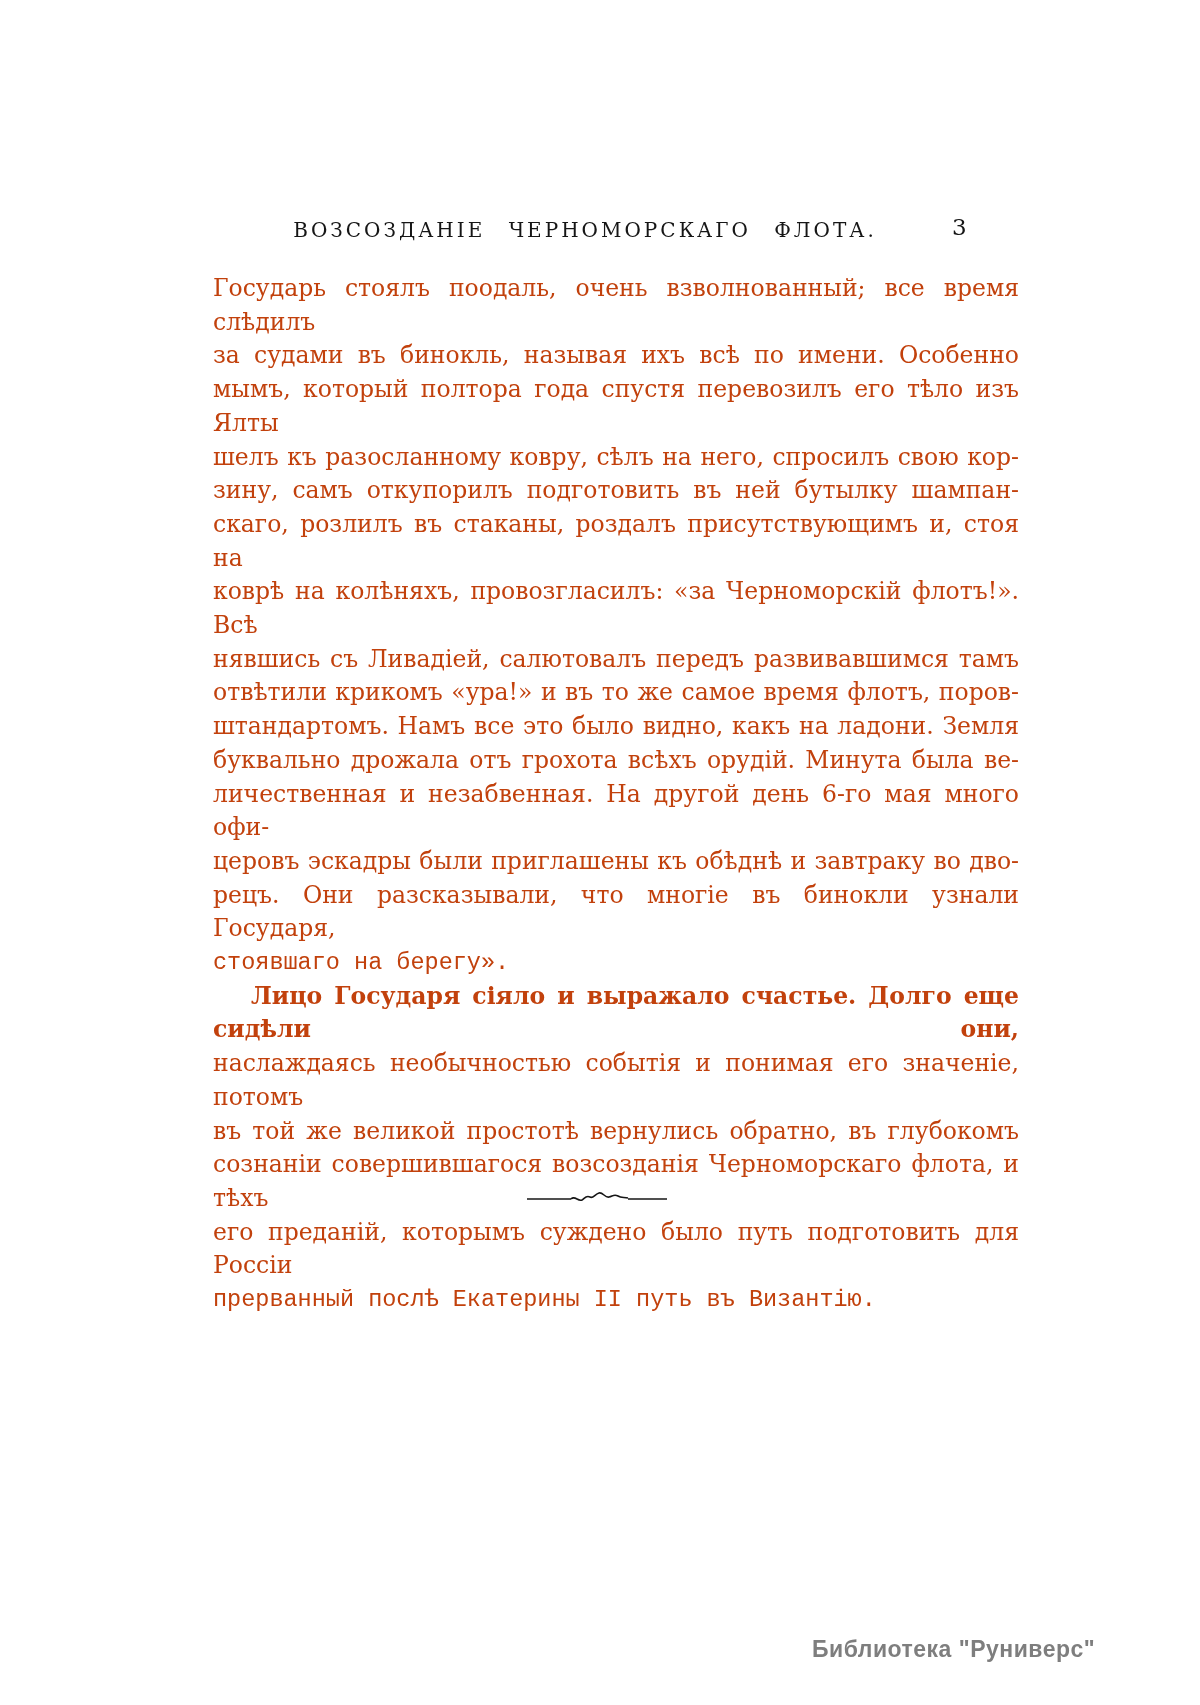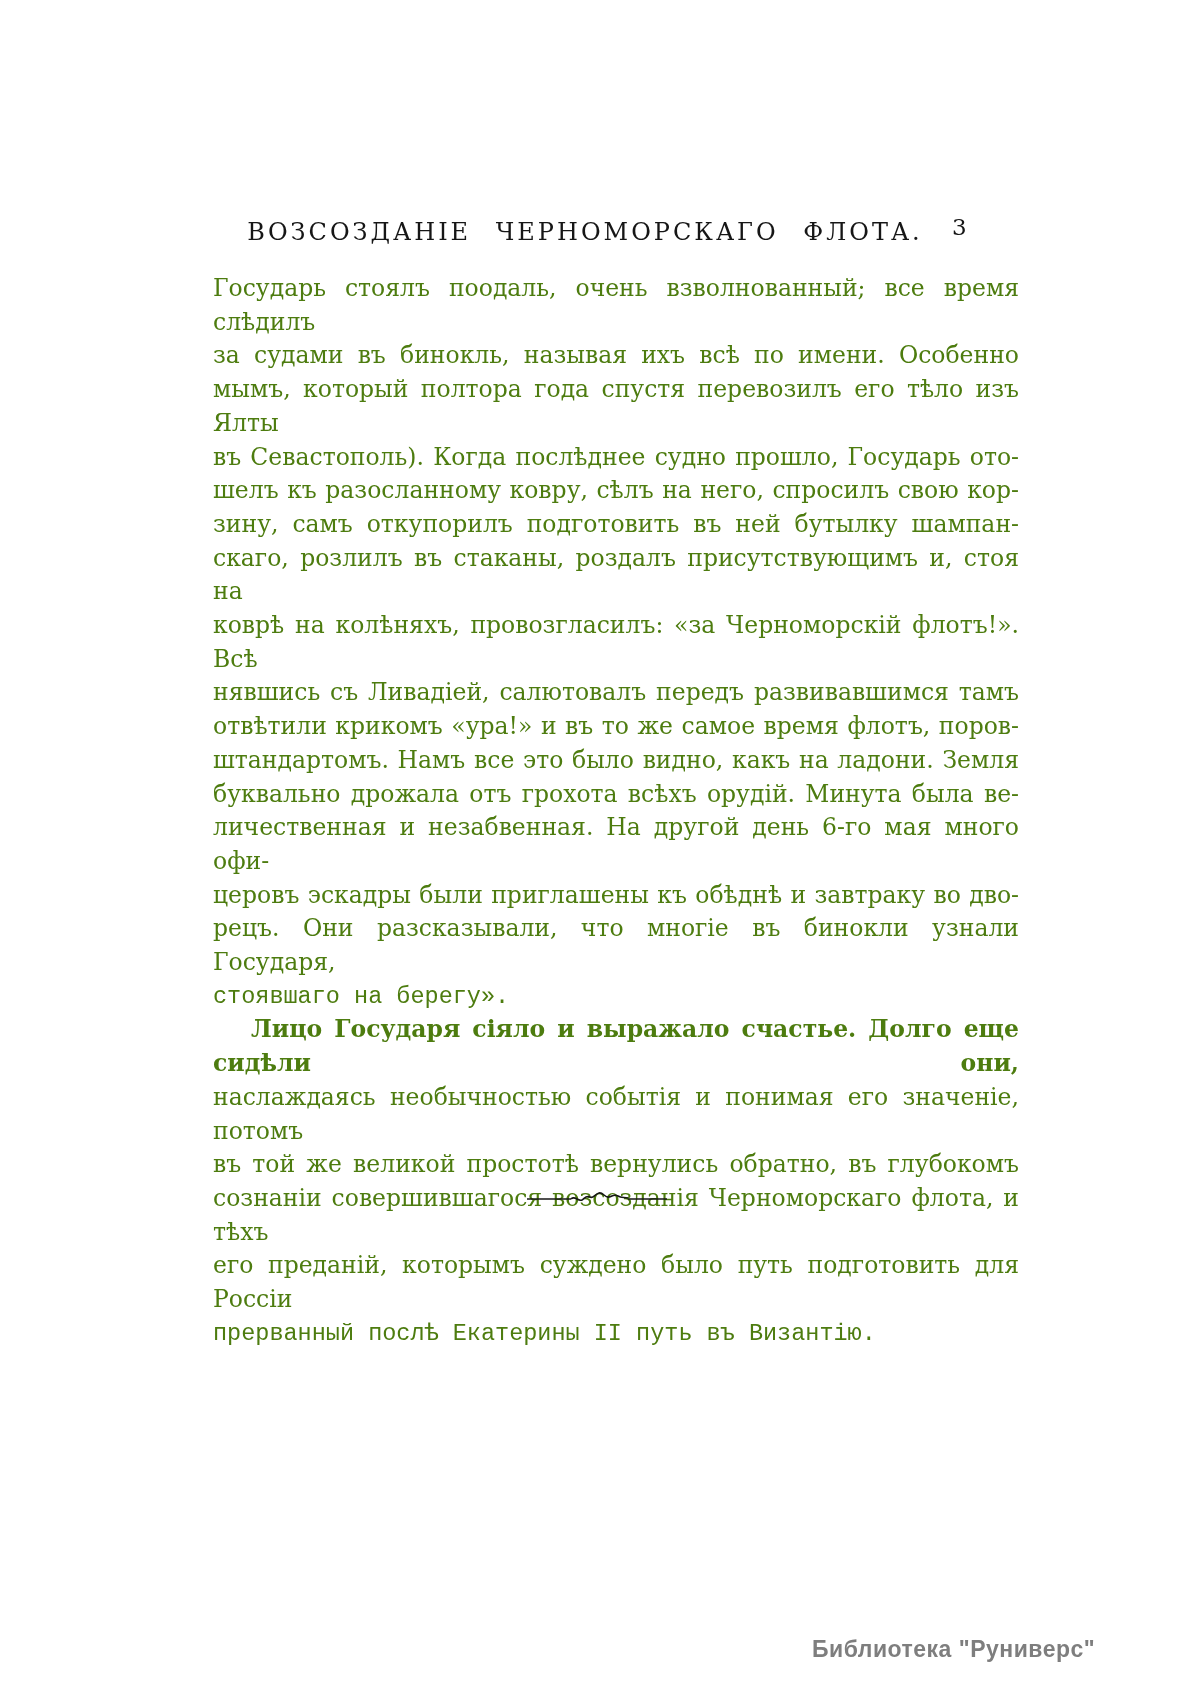--- a/index.html
+++ b/index.html
@@ -11,21 +11,21 @@
     overflow: hidden;
     font-family: "DejaVu Serif", serif;
   }
   
   .running-head {
     position: absolute;
     top: 218px;
     left: 0;
     right: 30px;
     text-align: center;
-    font-size: 24px;
+    font-size: 20px;
     letter-spacing: 3px;
     word-spacing: 14px;
     color: #161616;
     white-space: nowrap;
   }
   .page-num {
     position: absolute;
     top: 214px;
     left: 952px;
     font-size: 23px;
@@ -38,21 +38,21 @@
     left: 213px;
     width: 806px;
     color: #1c1c1c;
   }
   .line {
     font-size: 23.5px;
     line-height: 33.7px;
     text-align: justify;
     text-align-last: justify;
     hyphens: none;
-    color: #4d7c0f;
+    color: #c2410c;
   }
   .line.last { text-align-last: left; font-family: Liberation Mono, monospace; }
   .line.indent { text-indent: 38px; font-weight: bold; }
   
   .divider {
     position: absolute;
     top: 1190px;
     left: 527px;
     width: 140px;
     height: 16px;
@@ -77,21 +77,20 @@
 <div class="page">
 
   <div class="running-head">ВОЗСОЗДАНІЕ ЧЕРНОМОРСКАГО ФЛОТА.</div>
 
   <div class="page-num">3</div>
 
   <div class="text-block" id="textBlock">
       <div class="line">Государь стоялъ поодаль, очень взволнованный; все время слѣдилъ</div>
       <div class="line">за судами въ бинокль, называя ихъ всѣ по имени. Особенно</div>
       <div class="line">мымъ, который полтора года спустя перевозилъ его тѣло изъ Ялты</div>
-      <div class="line">въ Севастополь). Когда послѣднее судно прошло, Государь ото-</div>
       <div class="line">шелъ къ разосланному ковру, сѣлъ на него, спросилъ свою кор-</div>
       <div class="line">зину, самъ откупорилъ подготовить въ ней бутылку шампан-</div>
       <div class="line">скаго, розлилъ въ стаканы, роздалъ присутствующимъ и, стоя на</div>
       <div class="line">коврѣ на колѣняхъ, провозгласилъ: «за Черноморскій флотъ!». Всѣ</div>
       <div class="line">нявшись съ Ливадіей, салютовалъ передъ развивавшимся тамъ</div>
       <div class="line">отвѣтили крикомъ «ура!» и въ то же самое время флотъ, поров-</div>
       <div class="line">штандартомъ. Намъ все это было видно, какъ на ладони. Земля</div>
       <div class="line">буквально дрожала отъ грохота всѣхъ орудій. Минута была ве-</div>
       <div class="line">личественная и незабвенная. На другой день 6-го мая много офи-</div>
       <div class="line">церовъ эскадры были приглашены къ обѣднѣ и завтраку во дво-</div>

